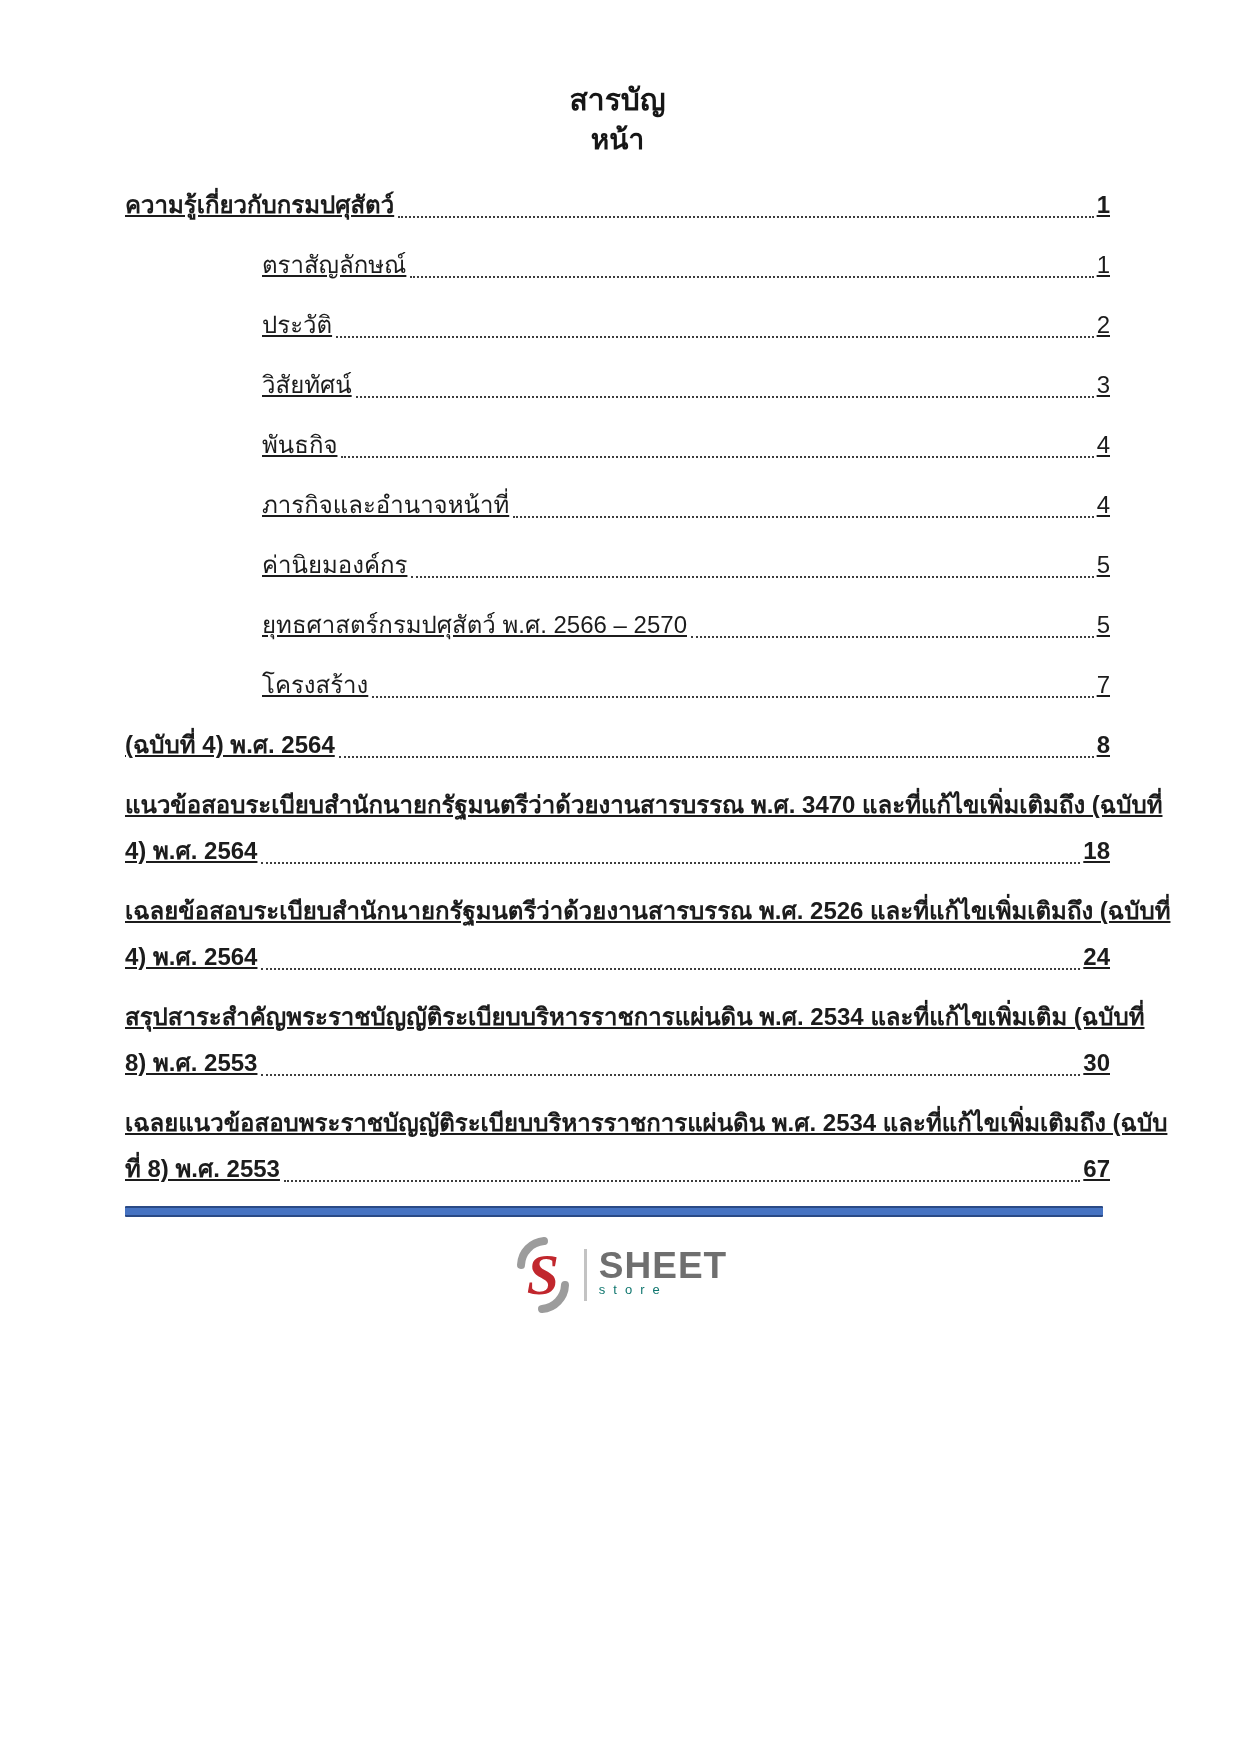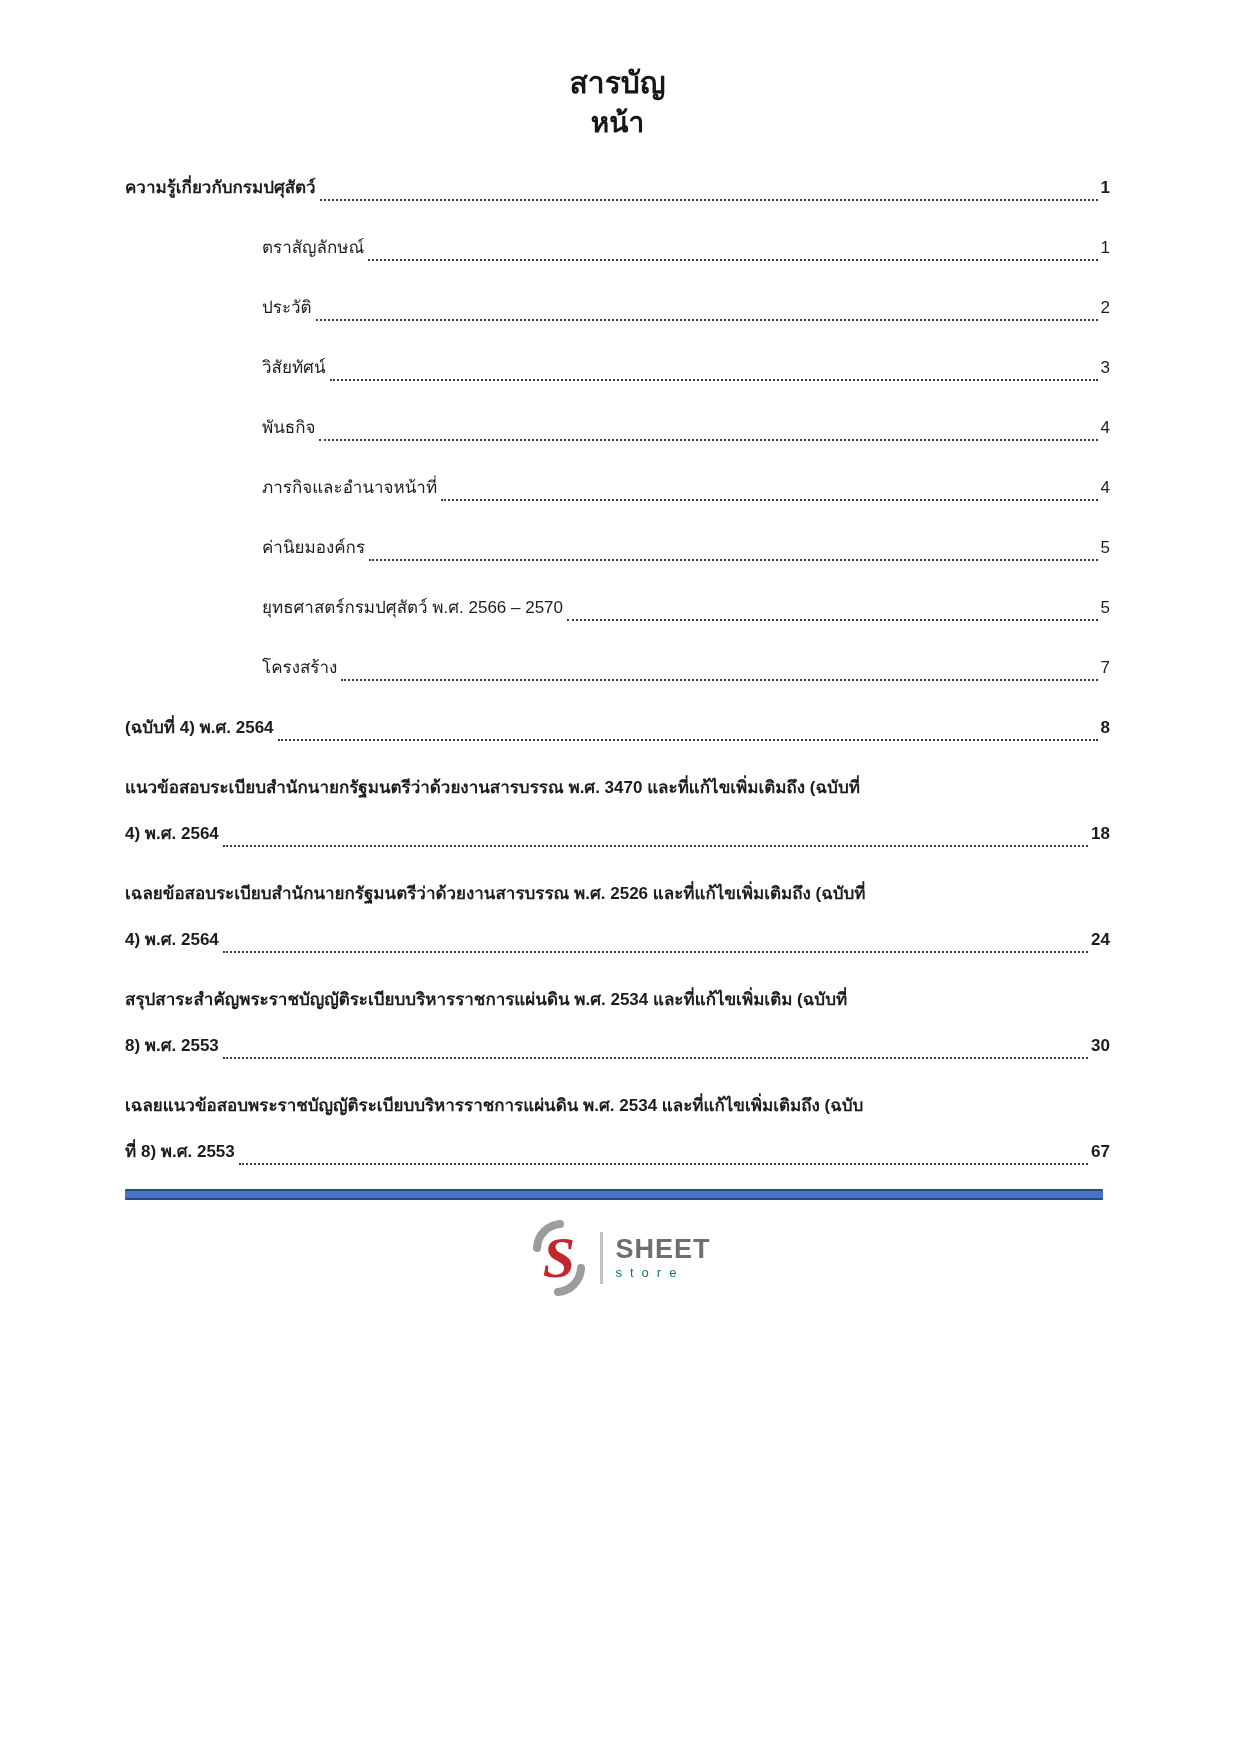--- a/index.html
+++ b/index.html
@@ -11,37 +11,38 @@
     height: 1755px;
     margin: 0 auto;
     background: #ffffff;
     color: #1c1c1c;
     overflow: hidden;
   }
   .content {
     padding: 0 131px 0 125px;
   }
   .doc-title {
-    margin-top: 63px;
+    margin-top: 80px;
     text-align: center;
     font-size: 30px;
     font-weight: 700;
     line-height: 40px;
     color: #161616;
   }
   .page-col-header {
     text-align: center;
     font-size: 28px;
     font-weight: 700;
     line-height: 40px;
     color: #161616;
   }
   .toc {
     margin-top: 22px;
-    font-size: 17px;
+    font-size: 24px;
+    text-decoration: underline;
   }
   .toc-entry {
     margin-bottom: 14px;
     line-height: 46px;
     font-weight: 400;
   }
   .toc-entry.bold { font-weight: 700; }
   .toc-entry.sub .toc-line { padding-left: 137px; }
   .toc-line { display: flex; align-items: flex-end; }
   .toc-text { white-space: nowrap; }
@@ -67,21 +68,21 @@
     align-items: center;
     gap: 12px;
   }
   .brand-mark { width: 58px; height: 82px; }
   .brand-divider {
     width: 3px; height: 52px;
     background: #c3c3c3;
   }
   .brand-textcol { display: flex; flex-direction: column; }
   .brand-name {
-    font-size: 27px;
+    font-size: 37px;
     font-weight: 700;
     color: #6f6f6f;
     letter-spacing: 1px;
     line-height: 30px;
   }
   .brand-sub {
     font-size: 13px;
     color: #0f766e;
     letter-spacing: 8px;
     line-height: 18px;

